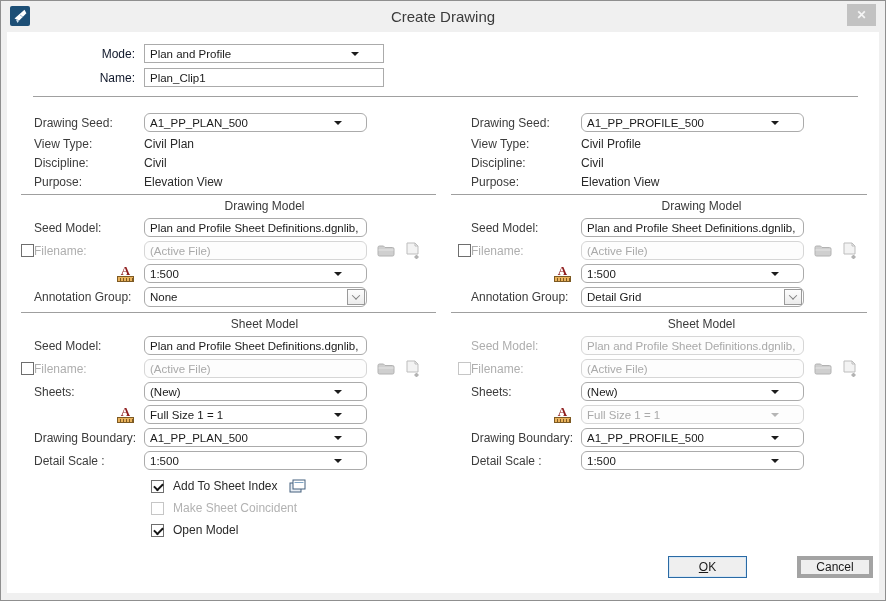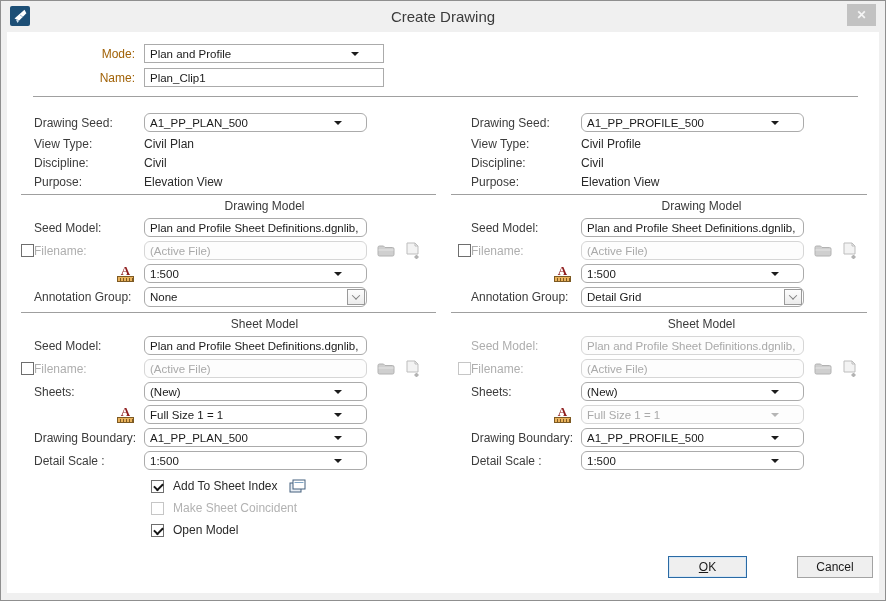--- a/index.html
+++ b/index.html
@@ -21,21 +21,21 @@
   
   .content { position:absolute; left:6px; right:6px; top:31px; bottom:7px; background:#ffffff; }
   .topform { padding-top:12px; }
   .frow { display:flex; align-items:center; margin-bottom:4px; }
   .frow.g5 { margin-bottom:5px; }
   .cbslot { width:27px; padding-left:14px; display:flex; align-items:center; flex:none; }
   .lbl { width:110px; padding-right:9px; text-align:left; font-size:12px; color:#3c3c3c; flex:none;
          white-space:nowrap; overflow:hidden; }
   .lbl.dis { color:#aeaeae; }
   .lbl.iconlbl { display:flex; justify-content:flex-end; align-items:center; }
-  .lbl-top { width:137px; padding-right:9px; text-align:right; font-size:12px; color:#a16207; flex:none; }
+  .lbl-top { width:137px; padding-right:9px; text-align:right; font-size:12px; color:#0f172a; flex:none; }
   .static { font-size:12px; color:#2a2a2a; }
   .w223 { width:223px;border-radius:6px; } .w240 { width:240px; }
   
   .dd { height:19px; background:#fff; border:1px solid #ababab; display:flex; align-items:center;
         justify-content:space-between; padding:0 24px 0 5px; flex:none; cursor:default; }
   .ddval { font-size:11.5px; color:#1a1a1a; white-space:nowrap; overflow:hidden; }
   .ddarrow { width:0; height:0; border-left:4px solid transparent; border-right:4px solid transparent;
              border-top:4px solid #1c1c1c; flex:none; margin-left:4px; }
   .dd.dis { border-color:#d6d6d6; background:#fdfdfd; }
   .dd.dis .ddval { color:#a9a9a9; }
@@ -73,21 +73,21 @@
   .sepR { border-top:1px solid #9f9f9f; height:0; margin:1px 14px 4px 7px; }
   .sect-hd { margin-left:146px; width:223px; text-align:center; font-size:12px; color:#3a3a3a; height:15px; margin-bottom:4px; }
   
   .footer { margin-top:4px; }
   .fcrow { display:flex; align-items:center; margin-left:144px; height:16px; margin-bottom:6px; }
   .fcrow .cb { margin-right:9px; }
   .fclabel { font-size:12px; color:#2a2a2a; }
   .fclabel.dis { color:#b2b2b2; }
   .fcrow .islot { margin-left:10px; width:20px; }
   .btnrow { position:absolute; right:6px; bottom:15px; display:flex; }
-  .btn { width:76px; height:22px; background:#efefef; border:1px solid #a3a3a3; font-family:"Liberation Sans",sans-serif;
+  .btn { width:76px; height:22px; background:#efefef; border:4px solid #a3a3a3; font-family:"Liberation Sans",sans-serif;
          font-size:12px; color:#1a1a1a; display:flex; align-items:center; justify-content:center; cursor:default; }
   .btn.ok { width:79px; border:1px solid #2a6aa4; box-shadow:inset 0 0 0 1px #d7e7f5; margin-right:50px; }
   .u { text-decoration:underline; }
 </style>
 </head>
 <body>
 
 <div class="window">
 
   <div class="titlebar">

